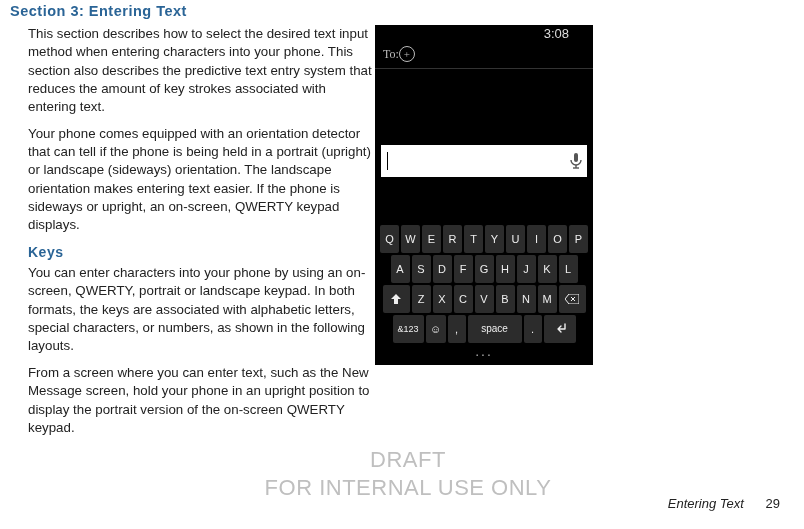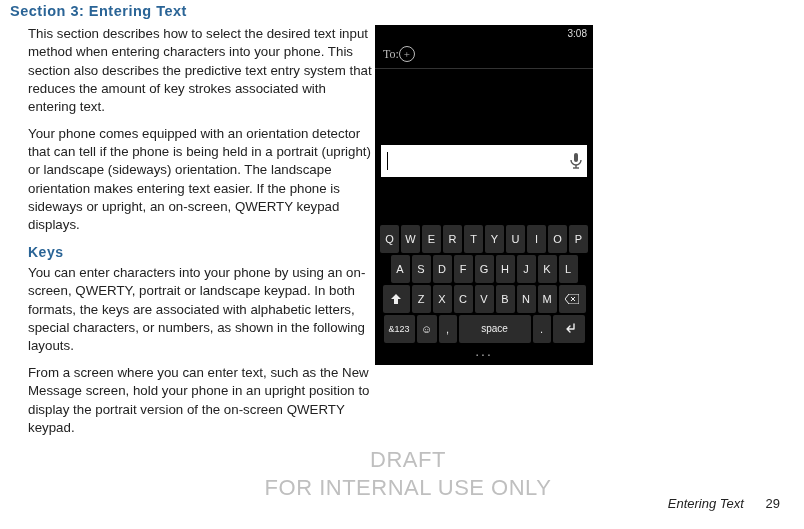--- a/index.html
+++ b/index.html
@@ -54,22 +54,22 @@
       height: 340px;
       background: #000;
       position: relative;
       font-family: "Segoe UI", Arial, sans-serif;
       color: #fff;
     }
     .phone-status {
       height: 18px;
       line-height: 18px;
       text-align: right;
-      padding-right: 6px;
-      font-size: 10px;
+      padding-right: 24px;
+      font-size: 13px;
       color: #ddd;
     }
     .phone-to-row {
       display: flex;
       align-items: center;
       padding: 3px 8px 6px 8px;
       font-size: 12px;
       color: #bbb;
       font-family: Liberation Serif, serif;
     }
@@ -131,21 +131,21 @@
       text-align: center;
       border-radius: 2px;
     }
     .key.letter { width: 19px; }
     .row-3 .key.shift, .row-3 .key.backsp { width: 27px; display:flex; align-items:center; justify-content:center; }
     .row-4 { gap: 2px; }
     .row-4 .key { display:flex; align-items:center; justify-content:center; }
     .key.numsym { width: 31px; font-size: 9px; }
     .key.emoji { width: 20px; }
     .key.comma { width: 18px; }
-    .key.space { width: 72px; background:#2c2c2c; font-size: 10px; }
+    .key.space { width: 54px; background:#2c2c2c; font-size: 10px; }
     .key.dot { width: 18px; }
     .key.enter { width: 32px; }
     .dots {
       text-align: center;
       color: #aaa;
       font-size: 14px;
       line-height: 8px;
       padding-top: 4px;
       letter-spacing: 2px;
     }

